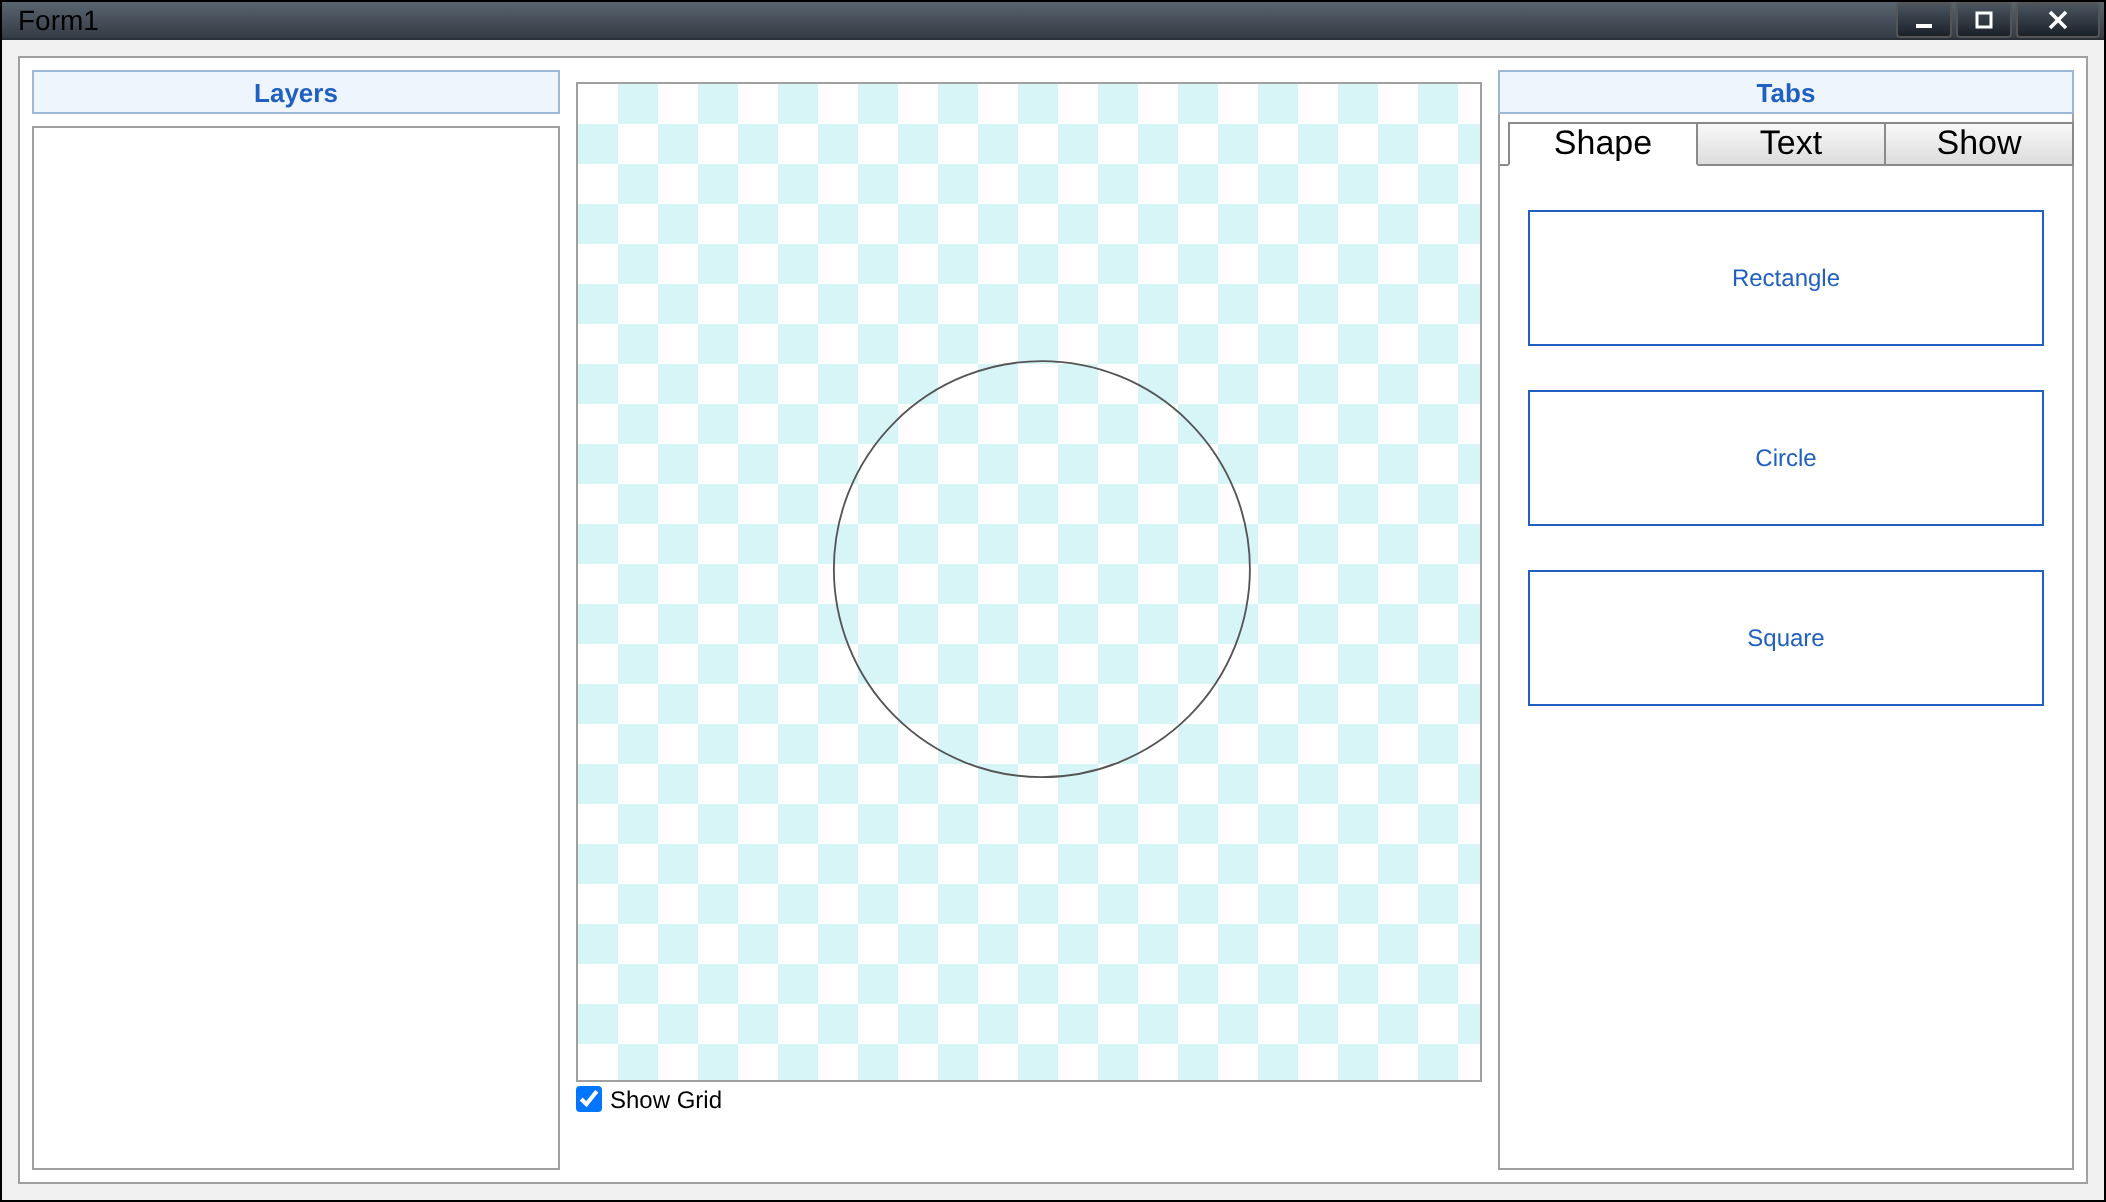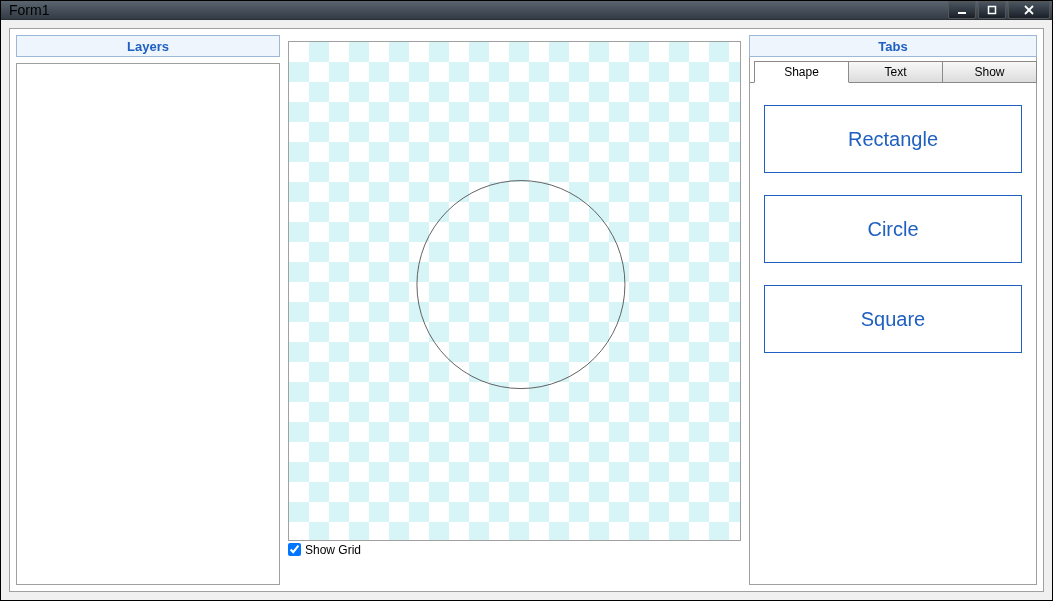--- a/index.html
+++ b/index.html
@@ -138,21 +138,21 @@
       margin-top: 4px;
       padding-left: 4px;
     }
     .tab {
       flex: 1;
       border: 1px solid #8a8a8a;
       background: linear-gradient(to bottom, #f8f8f8, #dcdcdc);
       display: flex;
       align-items: center;
       justify-content: center;
-      font-size: 12px;
+      font-size: 17px;
       color: #000;
       cursor: pointer;
       margin-right: -1px;
     }
     .tab.active {
       background: #fff;
       border-bottom-color: #fff;
       position: relative;
       z-index: 2;
     }
@@ -167,21 +167,21 @@
       background: #fff;
     }
     .shape-btn {
       height: 68px;
       border: 1px solid #2060c0;
       background: #fff;
       display: flex;
       align-items: center;
       justify-content: center;
       color: #2060c0;
-      font-size: 20px;
+      font-size: 12px;
       cursor: pointer;
     }
   </style>
 </head>
 <body>
 
 <div class="window">
   <div class="titlebar">
     <span class="titlebar-title">Form1</span>
     <div class="win-buttons">

